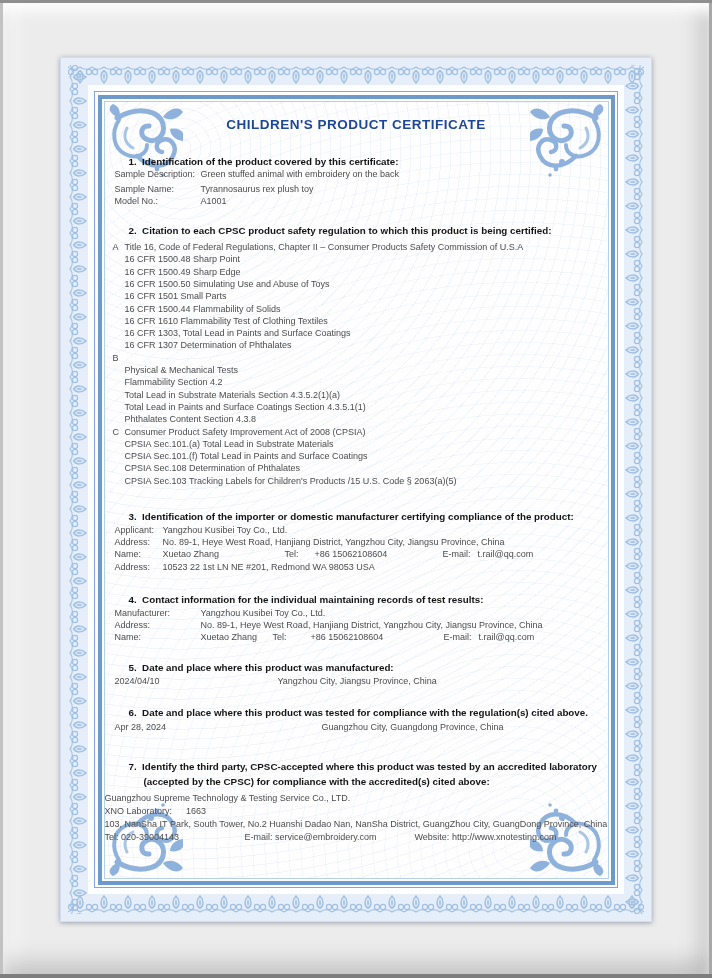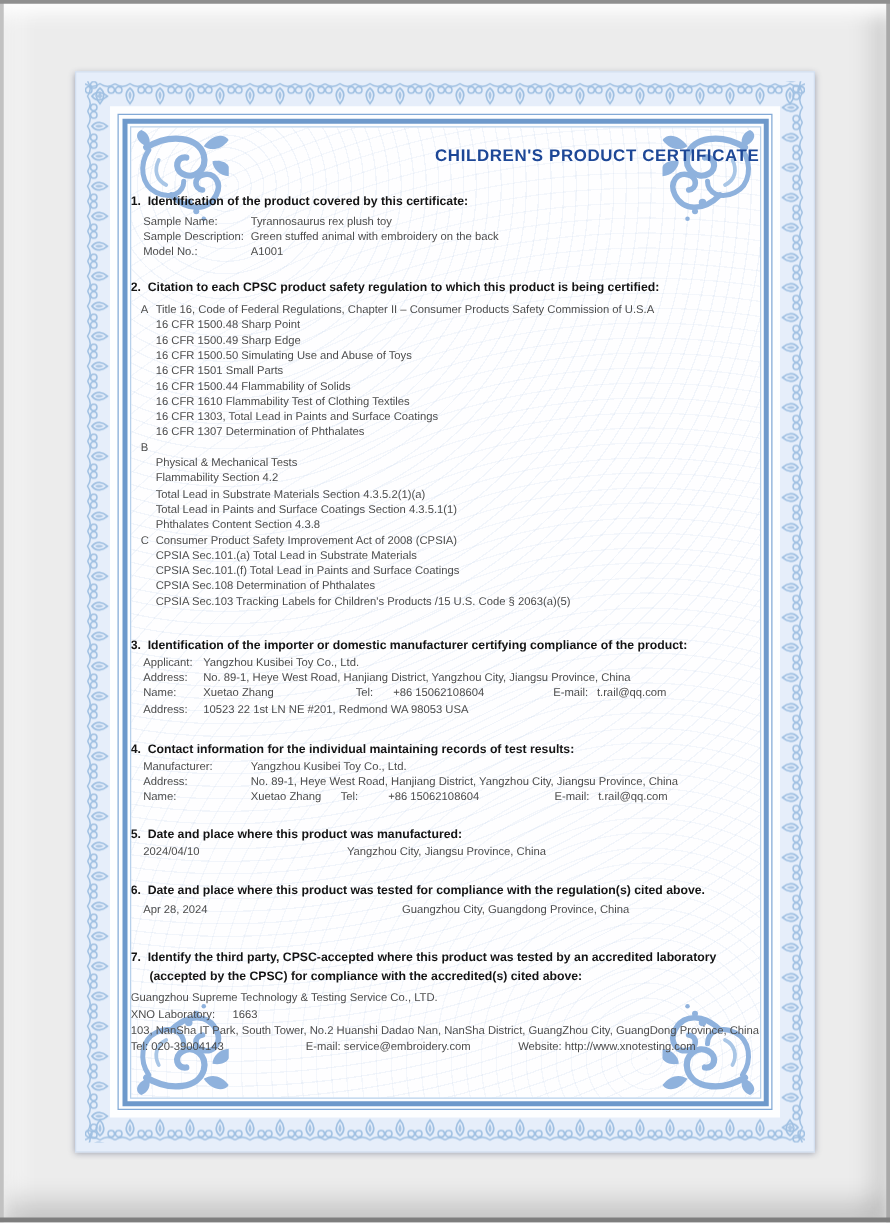--- a/index.html
+++ b/index.html
@@ -34,23 +34,23 @@
       #fefeff;}
 
   .flourish{position:absolute;width:76px;height:82px;}
   .fl-tl{left:2px;top:2px;}
   .fl-tr{right:2px;top:2px;transform:scaleX(-1);}
   .fl-bl{left:2px;bottom:2px;transform:scaleY(-1);}
   .fl-br{right:2px;bottom:2px;transform:rotate(180deg);}
 
   
   .content{position:absolute;inset:0;padding:0;font-size:9px;line-height:12.2px;color:#4c4c4c;}
-  .title{margin-top:14px;text-align:right;font-size:13.5px;line-height:17px;font-weight:bold;
+  .title{margin-top:14px;text-align:center;font-size:13.5px;line-height:17px;font-weight:bold;
     letter-spacing:.5px;color:#1d4796;}
-  .sec-h{font-weight:bold;color:#141414;font-size:9.8px;line-height:13px;white-space:pre-wrap;margin-left:0;}
+  .sec-h{font-weight:bold;color:#141414;font-size:9.8px;line-height:13px;white-space:pre-wrap;margin-left:24px;}
   .row{display:flex;white-space:nowrap;margin-left:10px;}
   .grp-head,.itm{white-space:nowrap;line-height:12.3px;}
   .grp-head{margin-left:8px;display:flex;}
   .letter{width:12px;}
   .itm{margin-left:20px;}
   .lb{flex:0 0 auto;}
   .w86{width:86px;}
   .w48{width:48px;}
   .w122{width:122px;}
   .w30{width:30px;}
@@ -173,27 +173,27 @@
                 <circle cx="56" cy="71" r="1.8"></circle>
             </g>
           </svg>
 
           <div class="content">
 
             <div class="title">CHILDREN'S PRODUCT CERTIFICATE</div>
 
             <div>
               <div class="sec-h mt-title-s1">1.  Identification of the product covered by this certificate:</div>
+              <div class="row">
+                <span class="lb w86">Sample Description:</span>
+                <span>Green stuffed animal with embroidery on the back</span>
+              </div>
               <div class="row mt3">
                 <span class="lb w86">Sample Name:</span>
                 <span>Tyrannosaurus rex plush toy</span>
-              </div>
-              <div class="row">
-                <span class="lb w86">Sample Description:</span>
-                <span>Green stuffed animal with embroidery on the back</span>
               </div>
               <div class="row">
                 <span class="lb w86">Model No.:</span>
                 <span>A1001</span>
               </div>
             </div>
 
             <div>
               <div class="sec-h mt17">2.  Citation to each CPSC product safety regulation to which this product is being certified:</div>
               <div class="grp-head mt4">

